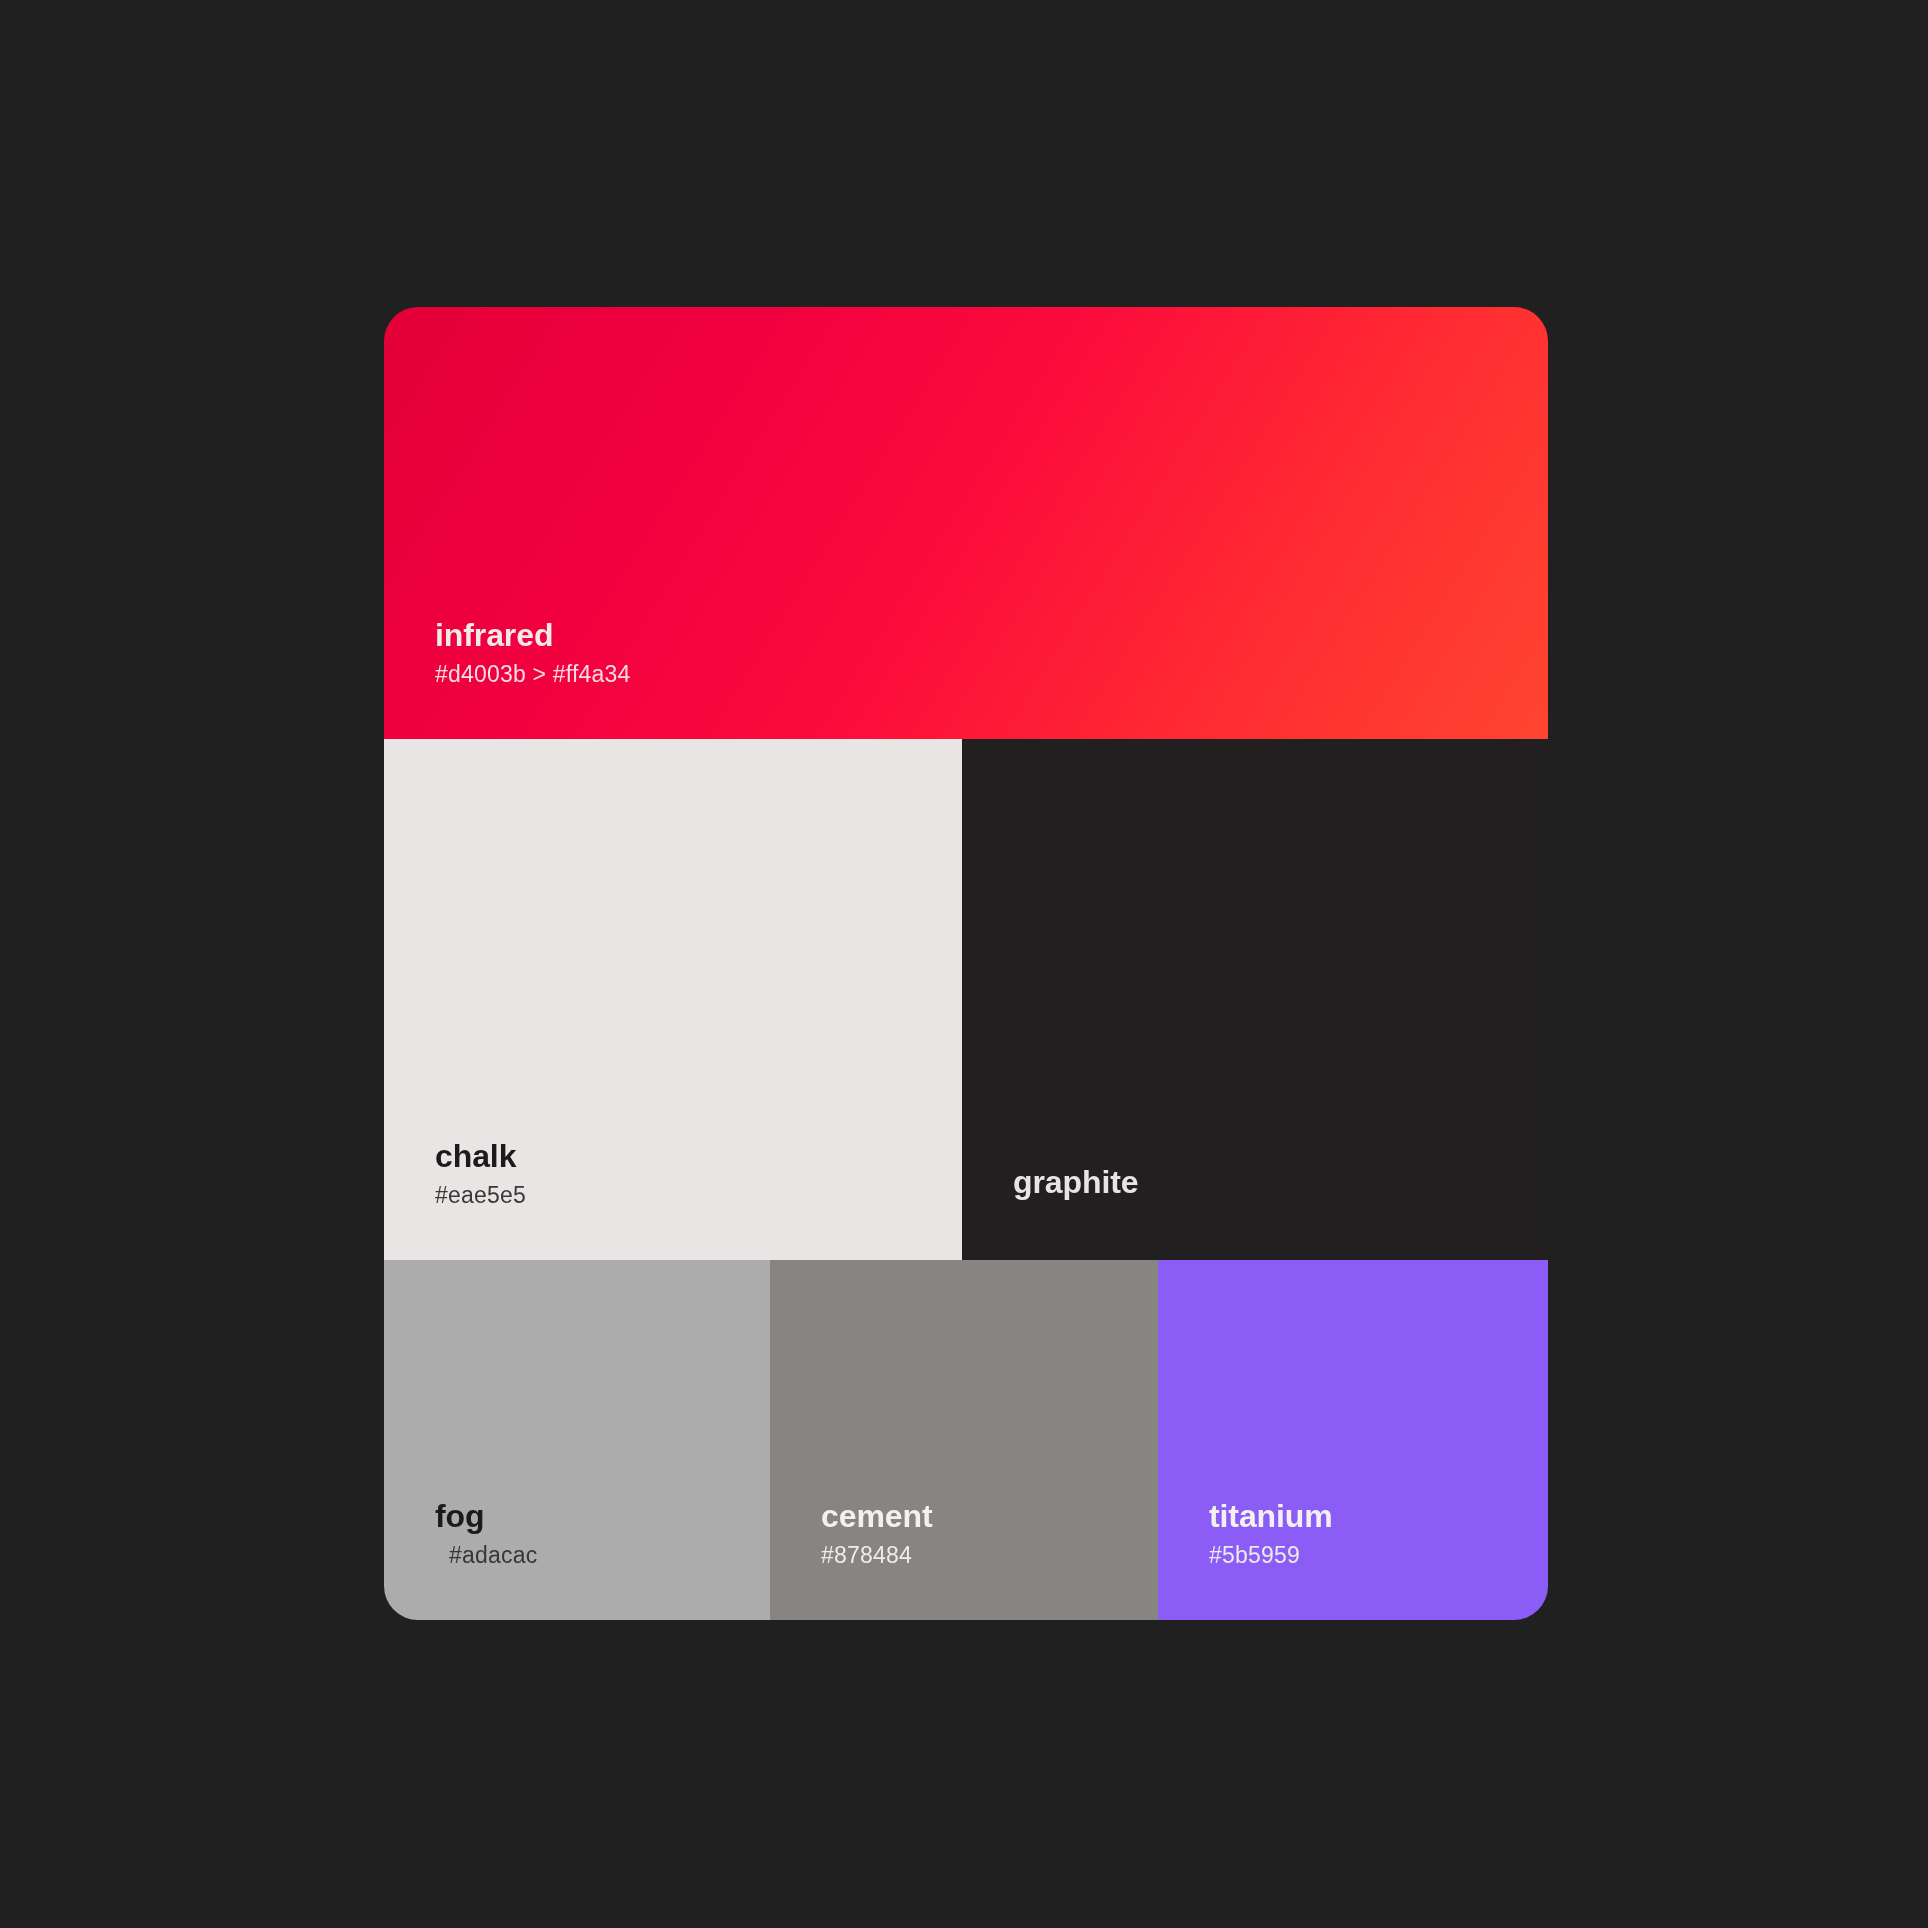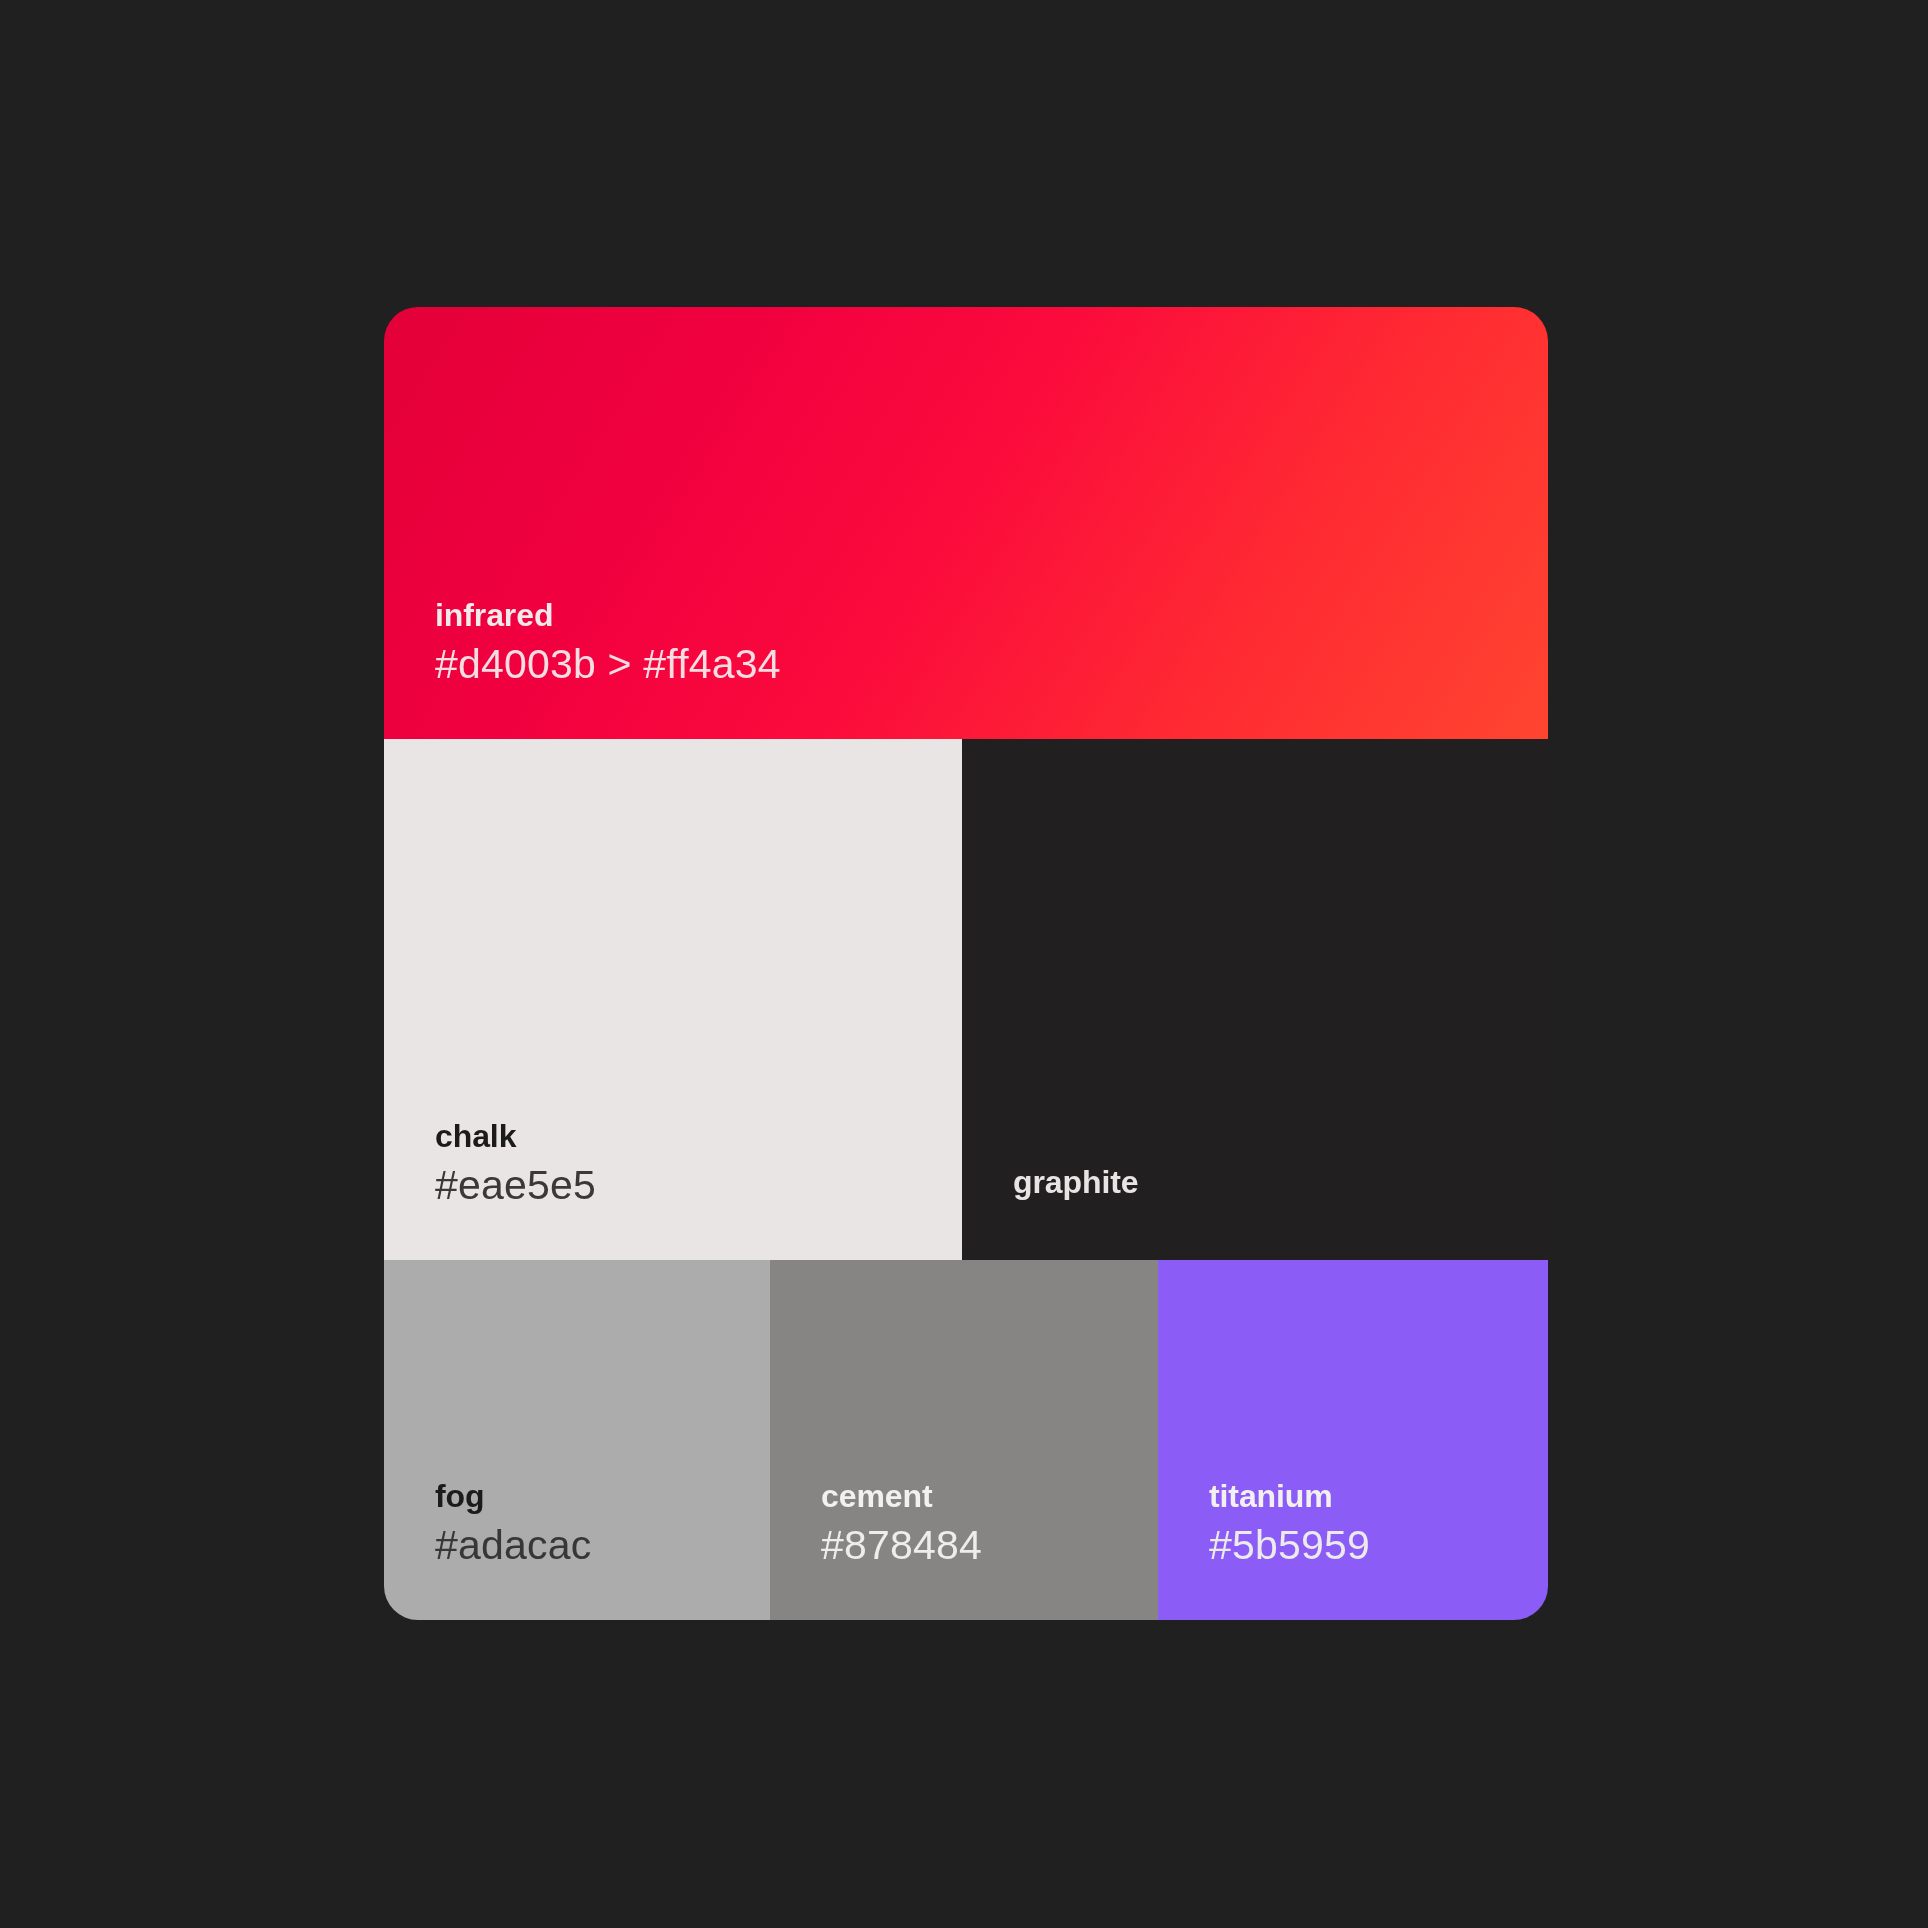--- a/index.html
+++ b/index.html
@@ -53,21 +53,21 @@
   .swatch-name {
     font-size: 32px;
     font-weight: 900;
     letter-spacing: -0.1px;
     line-height: 1.18;
     margin: 0 0 7.5px 0;
     white-space: nowrap;
   }
 
   .swatch-hex {
-    font-size: 41px;
+    font-size: 23px;
     font-weight: 300;
     letter-spacing: 0.2px;
     line-height: 1.12;
     margin: 0;
     white-space: nowrap;
   }
 
   
   #swatch-infrared {
     width: 100%;
@@ -94,21 +94,21 @@
     background: #211f1f;
   }
   #swatch-graphite .swatch-name { color: #e8e4e4; }
   #swatch-graphite .swatch-hex  { color: #ddd9d9; }
 
   #swatch-fog {
     width: 386px;
     background: #adacac;
   }
   #swatch-fog .swatch-name { color: #1c1b1b; }
-  #swatch-fog .swatch-hex  { color: #383737; }
+  #swatch-fog .swatch-hex  { color: #383737; margin-left: 14px; }
 
   #swatch-cement {
     width: 388px;
     background: #878484;
   }
   #swatch-cement .swatch-name { color: #f3f0f0; }
   #swatch-cement .swatch-hex  { color: #efecec; }
 
   #swatch-titanium {
     width: 390px;

